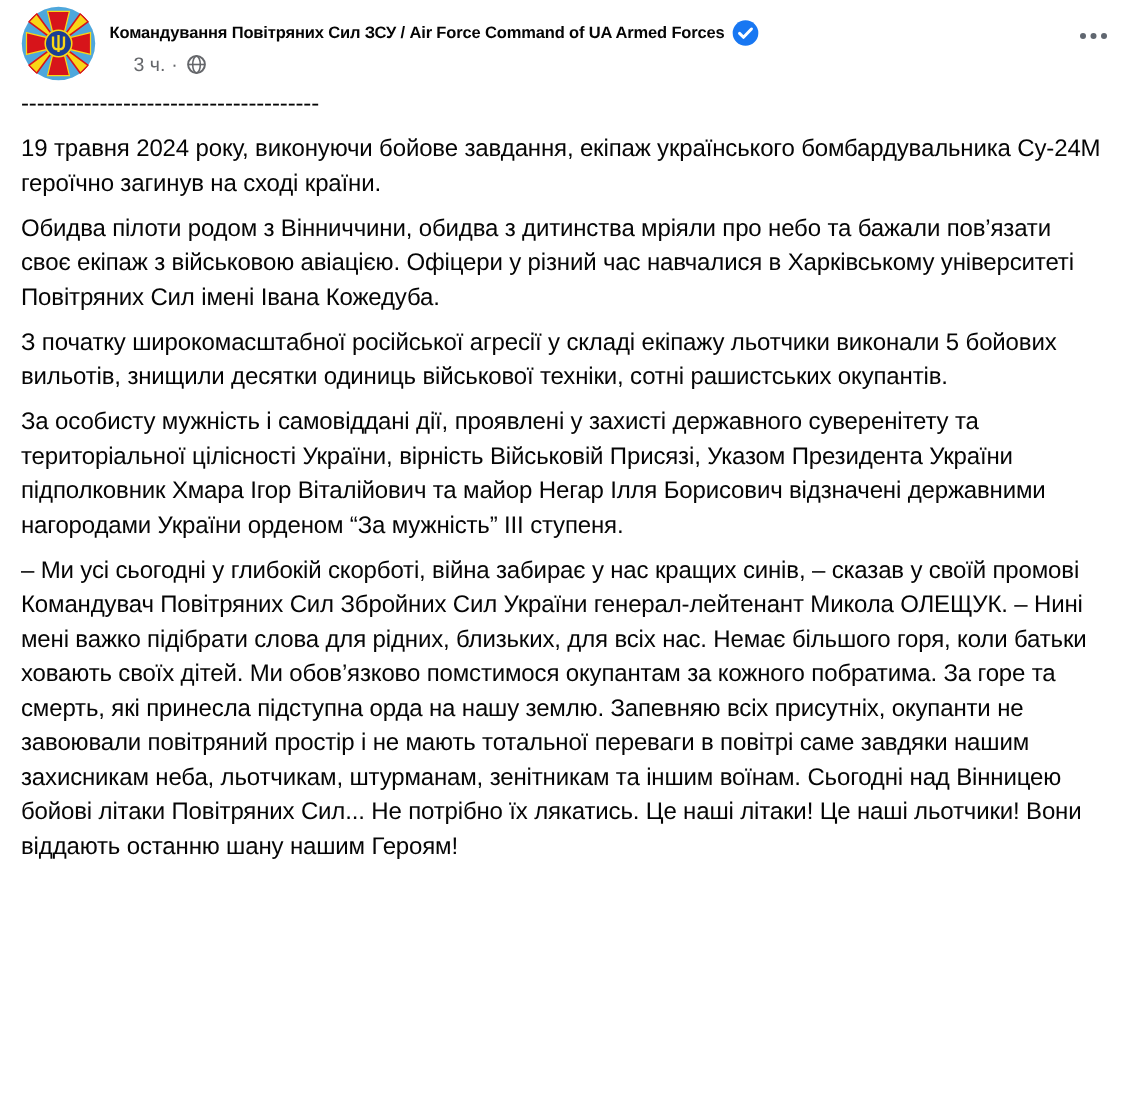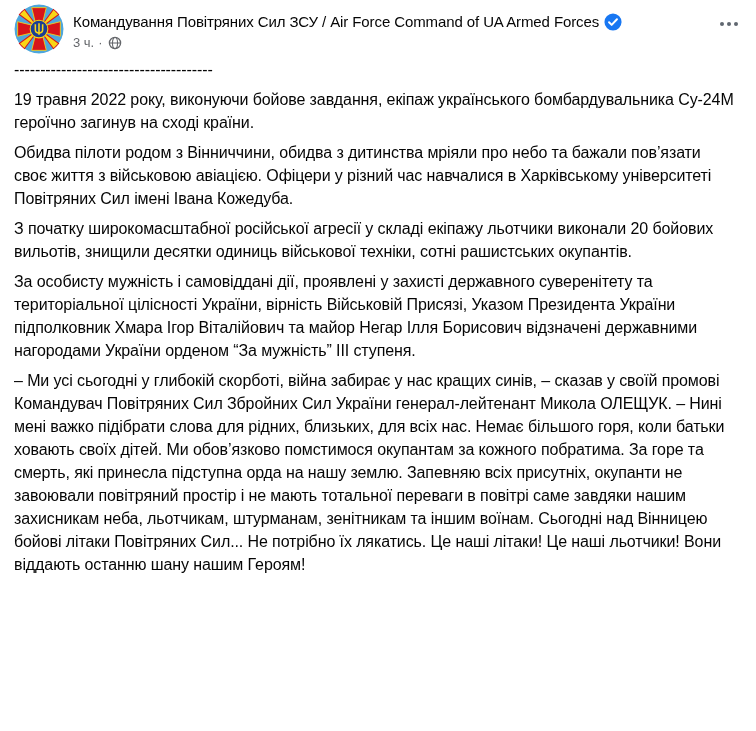--- a/index.html
+++ b/index.html
@@ -7,23 +7,23 @@
   body { font-family:"Liberation Sans", sans-serif; color:#050505; }
 
   .post { width:756px; height:731px; background:#fff; }
 
   
   .header { display:flex; align-items:flex-start; padding:4px 12px 0 14px; }
   .avatar { width:50px; height:50px; border-radius:50%; overflow:hidden; flex:0 0 auto; cursor:pointer; }
   .avatar svg { display:block; width:50px; height:50px; }
   .header-mid { flex:1 1 auto; min-width:0; padding:8px 0 0 9px; }
   .name-row { display:flex; align-items:center; gap:5px; }
-  .page-name { font-size:15px; font-weight:400; letter-spacing:-0.1px; color:#050505; cursor:pointer; white-space:nowrap; }
+  .page-name { font-size:11px; font-weight:700; letter-spacing:-0.1px; color:#050505; cursor:pointer; white-space:nowrap; }
   .verified { display:inline-flex; flex:0 0 auto; margin-top:1px; }
-  .meta-row { display:flex; align-items:center; gap:4px; margin-top:4px; color:#65676B; font-size:13px; }
+  .meta-row { display:flex; align-items:center; gap:4px; margin-top:4px; color:#65676B; font-size:13px;margin-left:16px; }
   .meta-row .dot { color:#65676B; }
   .globe { display:inline-flex; margin-left:1px; margin-top:1px; }
   .more-btn { display:flex; gap:3px; padding:10px 6px; margin-top:8px; margin-left:8px; cursor:pointer; border-radius:18px; }
   .more-btn i { width:4px; height:4px; border-radius:50%; background:#606770; }
 
   
   .content { padding:4px 20px 0 14px; font-size:16px; line-height:23px; letter-spacing:-0.1px; color:#050505; }
   .content p { margin:0 0 7px 0; }
   .post-title { margin:0 0 3px 0; }
   .separator { margin:0 0 7px 0; white-space:nowrap; overflow:hidden; }
@@ -84,20 +84,20 @@
     <div class="more-btn">
       <i></i>
         <i></i>
         <i></i>
     </div>
 
   </div>
 
   <div class="content">
     <p class="separator">--------------------------------------</p>
-    <p>19 травня 2022 року, виконуючи бойове завдання, екіпаж українського бомбардувальника Су-24М героїчно загинув на сході країни.</p>
-    <p>Обидва пілоти родом з Вінниччини, обидва з дитинства мріяли про небо та бажали пов’язати своє життя з військовою авіацією. Офіцери у різний час навчалися в Харківському університеті Повітряних Сил імені Івана Кожедуба.</p>
-    <p>З початку широкомасштабної російської агресії у складі екіпажу льотчики виконали 20 бойових вильотів, знищили десятки одиниць військової техніки, сотні рашистських окупантів.</p>
+    <p>19 травня 2024 року, виконуючи бойове завдання, екіпаж українського бомбардувальника Су-24М героїчно загинув на сході країни.</p>
+    <p>Обидва пілоти родом з Вінниччини, обидва з дитинства мріяли про небо та бажали пов’язати своє екіпаж з військовою авіацією. Офіцери у різний час навчалися в Харківському університеті Повітряних Сил імені Івана Кожедуба.</p>
+    <p>З початку широкомасштабної російської агресії у складі екіпажу льотчики виконали 5 бойових вильотів, знищили десятки одиниць військової техніки, сотні рашистських окупантів.</p>
     <p>За особисту мужність і самовіддані дії, проявлені у захисті державного суверенітету та територіальної цілісності України, вірність Військовій Присязі, Указом Президента України підполковник Хмара Ігор Віталійович та майор Негар Ілля Борисович відзначені державними нагородами України орденом “За мужність” ІІІ ступеня.</p>
     <p>– Ми усі сьогодні у глибокій скорботі, війна забирає у нас кращих синів, – сказав у своїй промові Командувач Повітряних Сил Збройних Сил України генерал-лейтенант Микола ОЛЕЩУК. – Нині мені важко підібрати слова для рідних, близьких, для всіх нас. Немає більшого горя, коли батьки ховають своїх дітей. Ми обов’язково помстимося окупантам за кожного побратима. За горе та смерть, які принесла підступна орда на нашу землю. Запевняю всіх присутніх, окупанти не завоювали повітряний простір і не мають тотальної переваги в повітрі саме завдяки нашим захисникам неба, льотчикам, штурманам, зенітникам та іншим воїнам. Сьогодні над Вінницею бойові літаки Повітряних Сил... Не потрібно їх лякатись. Це наші літаки! Це наші льотчики! Вони віддають останню шану нашим Героям!</p>
   </div>
 
 </div>
 
 </body></html>

